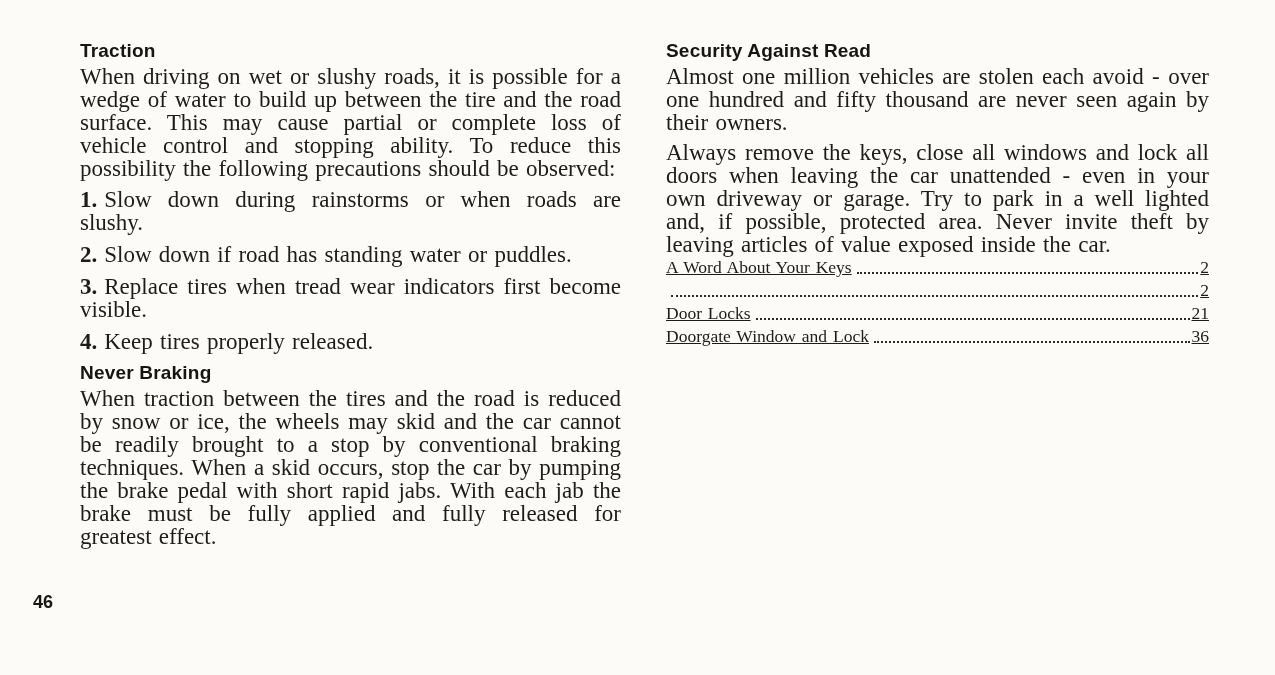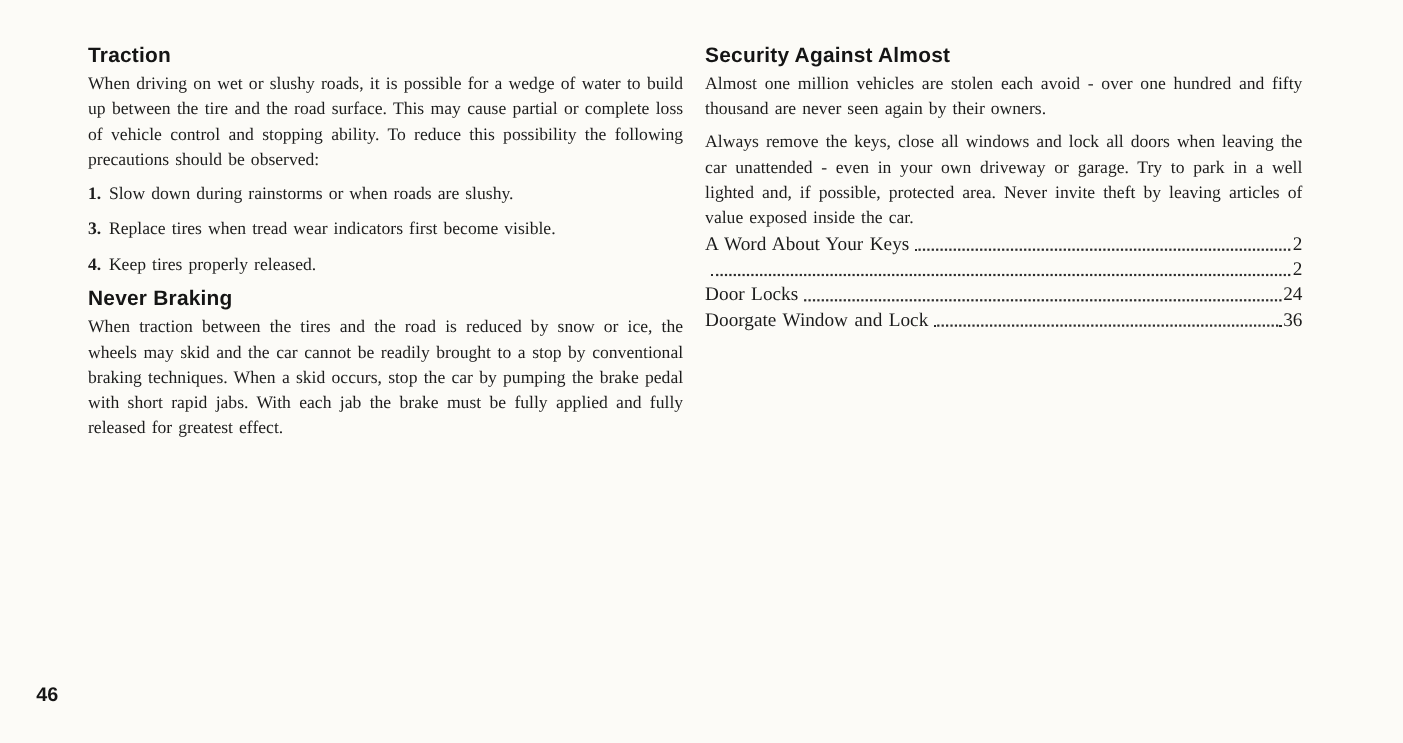--- a/index.html
+++ b/index.html
@@ -10,124 +10,125 @@
   }
   body {
     background: #fcfbf7;
     color: #1c1c1c;
     font-family: "Liberation Serif", serif;
     position: relative;
   }
   .page {
     display: flex;
     padding: 40px 66px 0 80px;
-    gap: 20px;
+    gap: 45px;
     width: 100%;
   }
   .col { display: block; }
   .col-left  { width: 541px; flex: 0 0 541px; }
   .col-right { width: 543px; flex: 0 0 543px; }
 
   .heading {
     font-family: "Liberation Sans", sans-serif;
     font-weight: 700;
     font-size: 19px;
     letter-spacing: 0.2px;
     color: #151515;
     margin: 0 0 3px 0;
   }
   .heading.spaced { margin-top: 9px; }
 
   .body {
-    font-size: 16px;
+    font-size: 23px;
     line-height: 23px;
     word-spacing: 1.5px;
   }
   .just { text-align: justify; }
 
   .list { margin-top: 8px; }
   .item { margin-bottom: 9px; }
   .item .num {
     font-weight: 700;
     margin-right: 7px;
   }
 
   .para-gap { margin-top: 7px; }
 
   .pageno-label {
     text-align: right;
     padding-right: 2px;
     margin-top: 1px;
   }
 
-  .toc { margin-top: 0; }
+  .toc { margin-top: 0; text-decoration: underline; }
   .toc-row {
     display: flex;
     align-items: flex-end;
     font-size: 17.5px;
     line-height: 23px;
   }
   .toc-label { white-space: nowrap; word-spacing: 1.5px; }
   .leader {
     flex: 1 1 auto;
     border-bottom: 2px dotted #2a2a2a;
     margin: 0 2px 5px 5px;
     min-width: 20px;
   }
   .toc-page { white-space: nowrap; }
 
   .folio {
     position: absolute;
     left: 33px;
-    top: 621px;
+    top: 592px;
     font-family: "Liberation Sans", sans-serif;
     font-weight: 700;
     font-size: 18px;
     color: #151515;
   }
 </style>
 </head>
 <body>
 
 <div class="page">
 
   <div class="col col-left">
     <h2 class="heading">Traction</h2>
     <p class="body just">When driving on wet or slushy roads, it is possible for a wedge of water to build up between the tire and the road surface. This may cause partial or complete loss of vehicle control and stopping ability. To reduce this possibility the following precautions should be observed:</p>
 
     <div class="list">
       <p class="body just item"><span class="num">1.</span><span>Slow down during rainstorms or when roads are slushy.</span></p>
+      <p class="body just item"><span class="num">2.</span><span>Slow down if road has standing water or puddles.</span></p>
       <p class="body just item"><span class="num">3.</span><span>Replace tires when tread wear indicators first become visible.</span></p>
       <p class="body just item"><span class="num">4.</span><span>Keep tires properly released.</span></p>
     </div>
 
     <h2 class="heading">Never Braking</h2>
     <p class="body just">When traction between the tires and the road is reduced by snow or ice, the wheels may skid and the car cannot be readily brought to a stop by conventional braking techniques. When a skid occurs, stop the car by pumping the brake pedal with short rapid jabs. With each jab the brake must be fully applied and fully released for greatest effect.</p>
   </div>
 
   <div class="col col-right">
-    <h2 class="heading">Security Against Almost</h2>
+    <h2 class="heading">Security Against Read</h2>
     <p class="body just">Almost one million vehicles are stolen each avoid - over one hundred and fifty thousand are never seen again by their owners.</p>
     <p class="body just para-gap">Always remove the keys, close all windows and lock all doors when leaving the car unattended - even in your own driveway or garage. Try to park in a well lighted and, if possible, protected area. Never invite theft by leaving articles of value exposed inside the car.</p>
 
 
     <div class="toc">
       <div class="toc-row">
         <span class="toc-label">A Word About Your Keys</span>
         <span class="leader"></span>
         <span class="toc-page">2</span>
       </div>
       <div class="toc-row">
         <span class="leader"></span>
         <span class="toc-page">2</span>
       </div>
       <div class="toc-row">
         <span class="toc-label">Door Locks</span>
         <span class="leader"></span>
-        <span class="toc-page">24</span>
+        <span class="toc-page">21</span>
       </div>
       <div class="toc-row">
         <span class="toc-label">Doorgate Window and Lock</span>
         <span class="leader"></span>
         <span class="toc-page">36</span>
       </div>
     </div>
   </div>
 
 </div>

